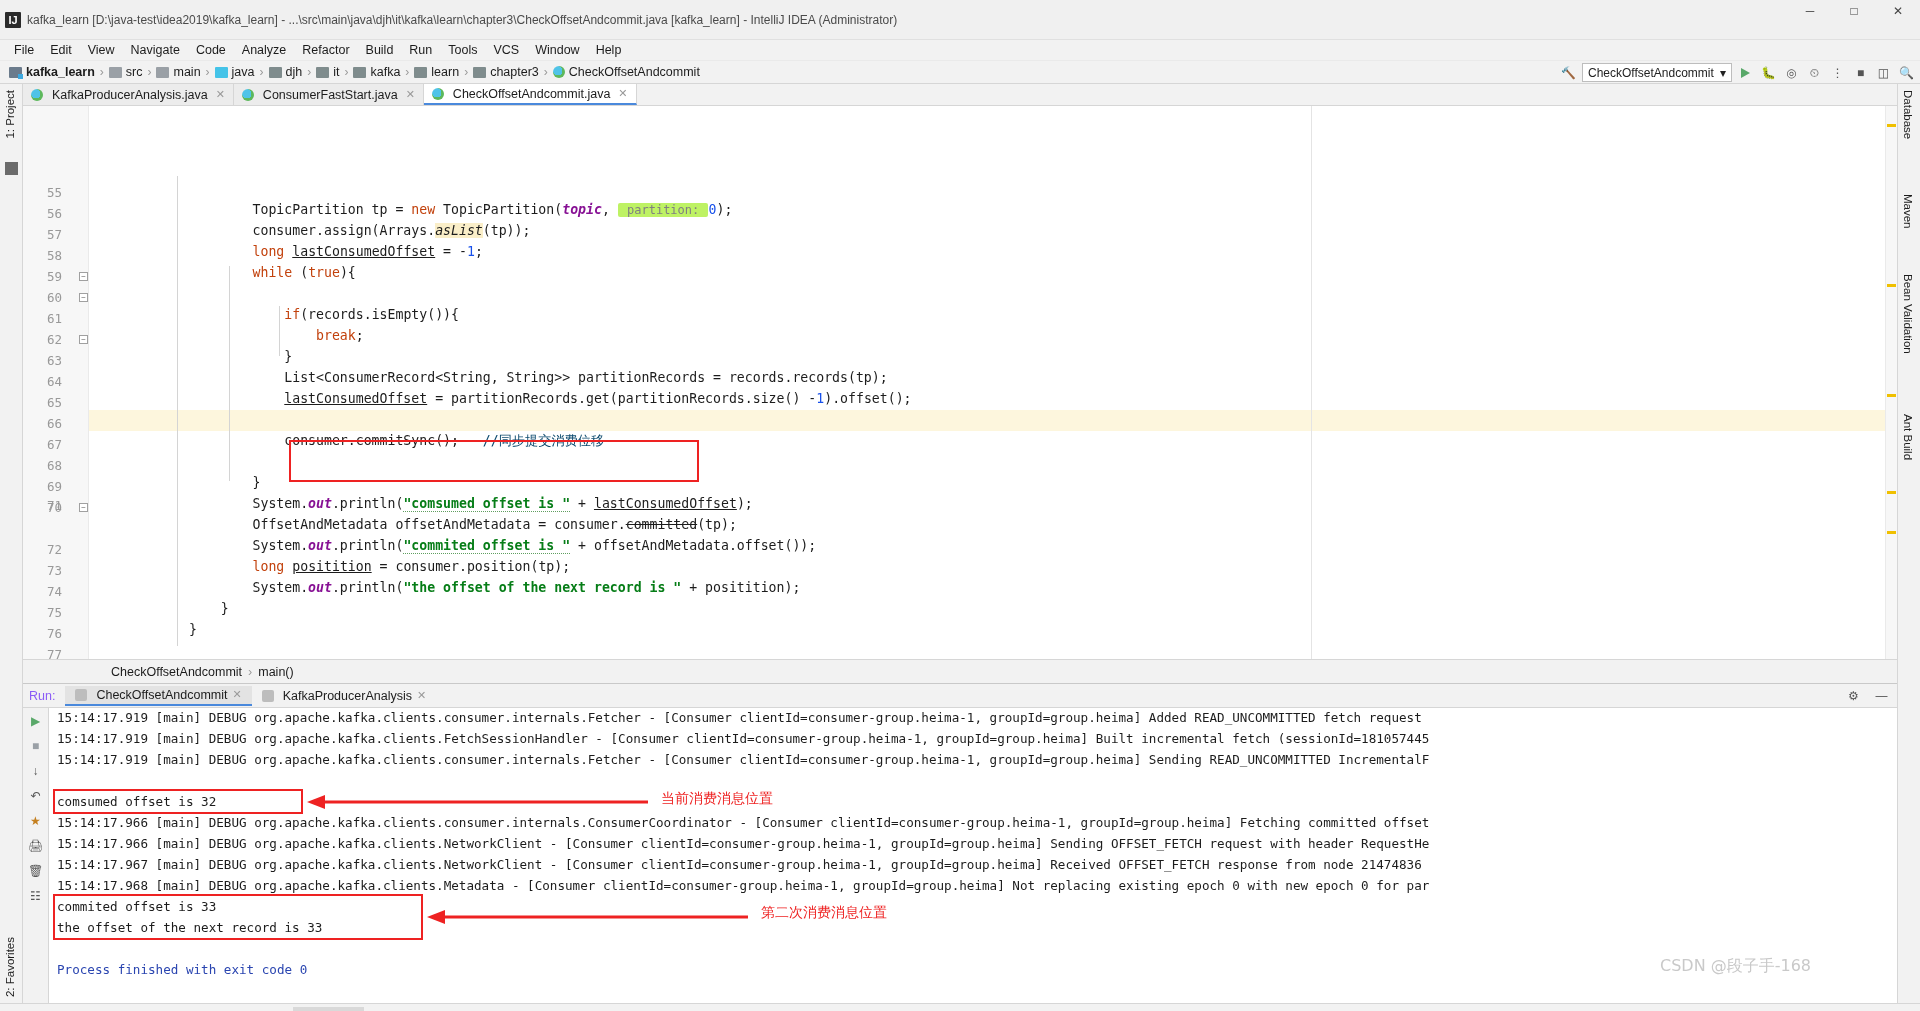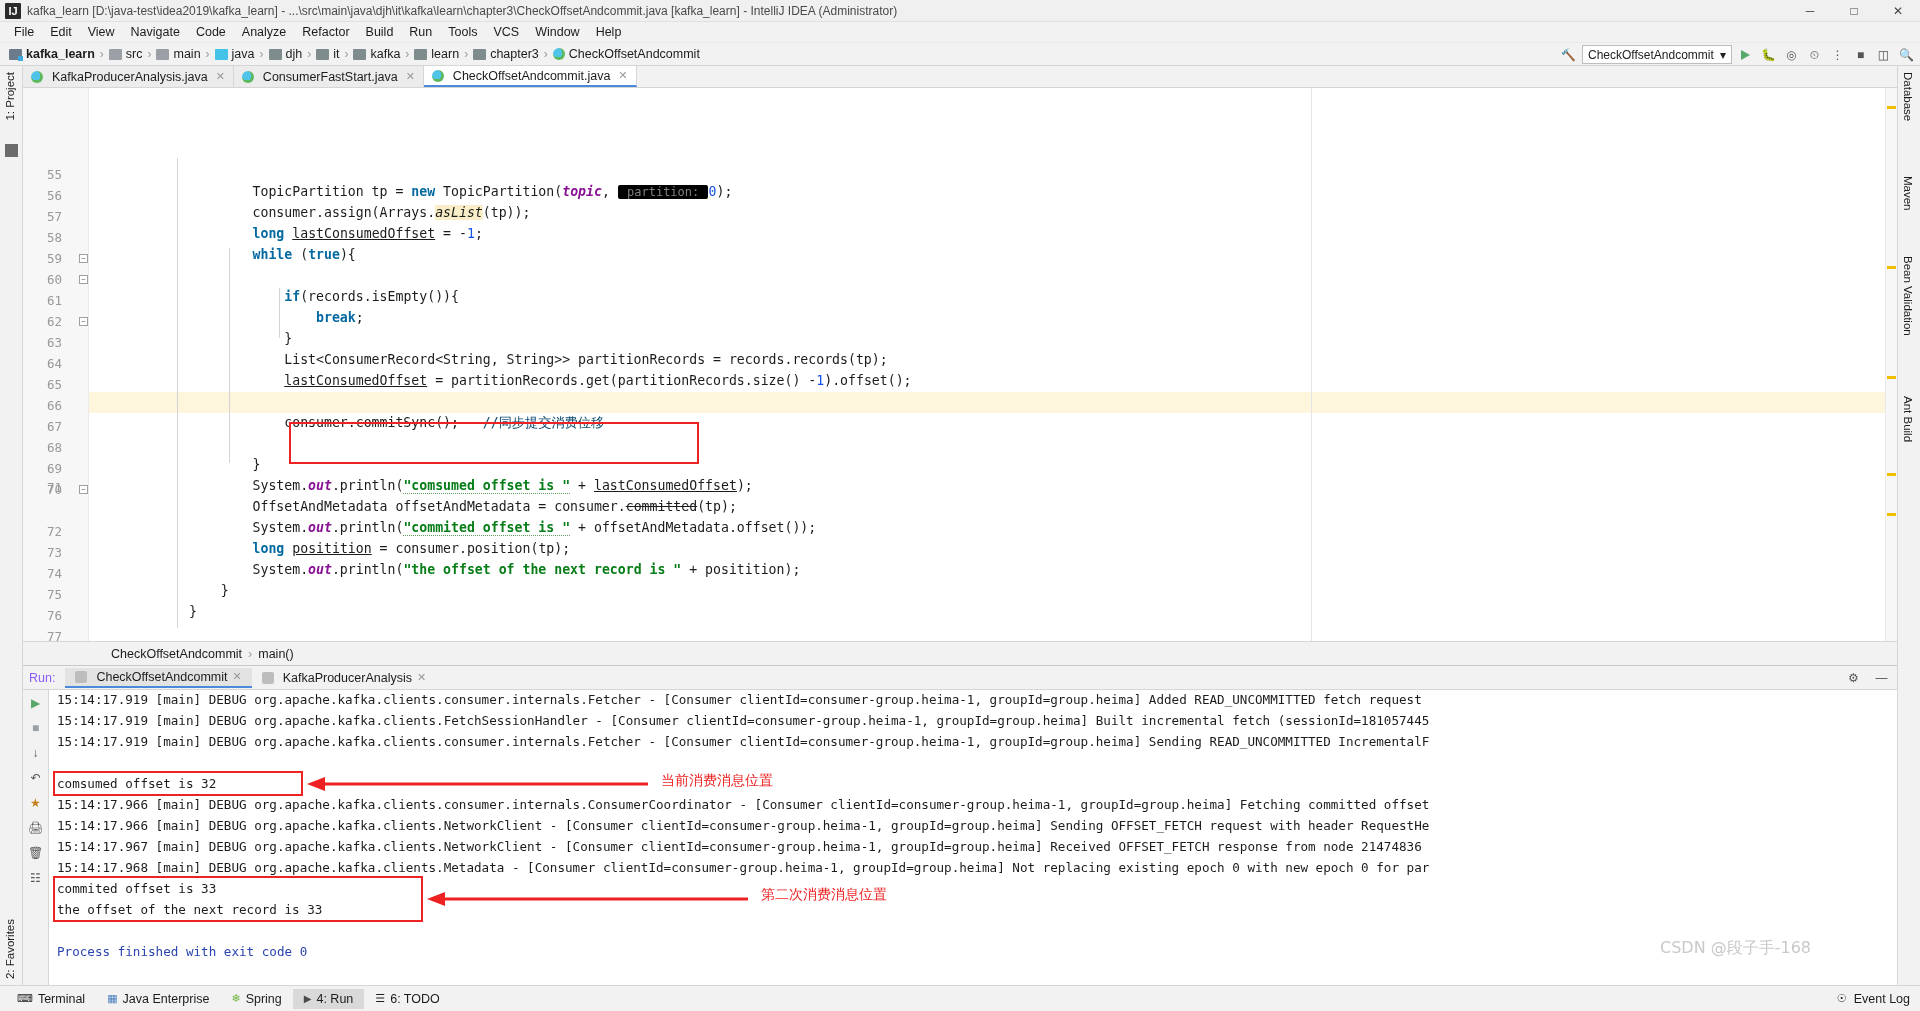--- a/index.html
+++ b/index.html
@@ -1,20 +1,20 @@
 <!DOCTYPE html>
 <html><head>
 <meta charset="utf-8">
 <style>
   * { box-sizing: border-box; margin:0; padding:0; }
   html,body { width:1920px; height:1011px; overflow:hidden; background:#f2f2f2;
     font-family:"Liberation Sans", sans-serif; }
 
   
-  .titlebar { height:22px; background:#f0f0f0; display:flex; align-items:center;
+  .titlebar { height:40px; background:#f0f0f0; display:flex; align-items:center;
     border-bottom:1px solid #e0e0e0; position:relative; }
   .ij-logo { width:16px; height:16px; margin:0 6px 0 5px; background:#2b2b2b; color:#fff;
     font-size:11px; font-weight:bold; line-height:16px; text-align:center; border-radius:1px;}
   .title-text { font-size:12px; color:#4a4a4a; white-space:nowrap; }
   .win-btns { position:absolute; right:0; top:0; height:22px; display:flex; }
   .win-btn { width:44px; height:22px; display:flex; align-items:center; justify-content:center;
     font-size:12px; color:#444; }
 
   
   .menubar { height:21px; background:#f2f2f2; display:flex; align-items:center;
@@ -67,30 +67,30 @@
   .editor { flex:1; display:flex; background:#ffffff; position:relative; overflow:hidden; }
   .gutter { width:66px; background:#f7f7f7; border-right:1px solid #eaeaea; position:relative; }
   .gutter .ln { position:absolute; right:26px; font-family:"DejaVu Sans Mono", monospace;
     font-size:12.5px; color:#999; }
   .fold { position:absolute; left:56px; width:9px; height:9px; border:1px solid #a0a0a0;
     background:#fff; font-size:8px; line-height:7px; text-align:center; color:#666; }
   .code-area { flex:1; position:relative; font-family:"DejaVu Sans Mono", monospace;
     font-size:13.2px; color:#1c1c1c; overflow:hidden; }
   .cl { position:absolute; left:0; white-space:pre; line-height:20.6px; }
   .hl-line { position:absolute; left:0; right:0; height:20.6px; background:#fdf6dd; }
-  .kw { color:#0369a1; font-weight:bold; }
+  .kw { color:#c2410c; font-weight:normal; }
   .num { color:#1750eb; }
   .str { color:#067d17; font-weight:bold; }
   .fld { color:#871094; font-style:italic; font-weight:bold;}
   .stat { color:#871094; font-style:italic; font-weight:bold;}
   .mth-it { font-style:italic; background:#faeec8; }
   .und { text-decoration:underline; }
   .strike { text-decoration:line-through; }
   .cmt { color:#0c4a6e; }
-  .hint { background:#000000; color:#808080; border-radius:2px; padding:0 2px; font-size:12px;}
+  .hint { background:#bef264; color:#808080; border-radius:2px; padding:0 2px; font-size:12px;}
   .typo { border-bottom:1.4px dotted #5f9e5f; }
   .redbox { position:absolute; border:2.3px solid #ee2222; }
   .gut-vline { position:absolute; width:1px; background:#d4d4d4; }
   .scroll-marks { position:absolute; right:0; top:0; width:12px; height:100%; background:#f7f7f7;
     border-left:1px solid #eaeaea;}
   .mark { position:absolute; right:1px; width:9px; height:3px; }
 
   
   .editor-footer { height:24px; background:#f2f2f2; border-top:1px solid #d6d6d6;
     display:flex; align-items:center; padding-left:88px; gap:6px; font-size:12.5px; color:#1c1c1c;}

